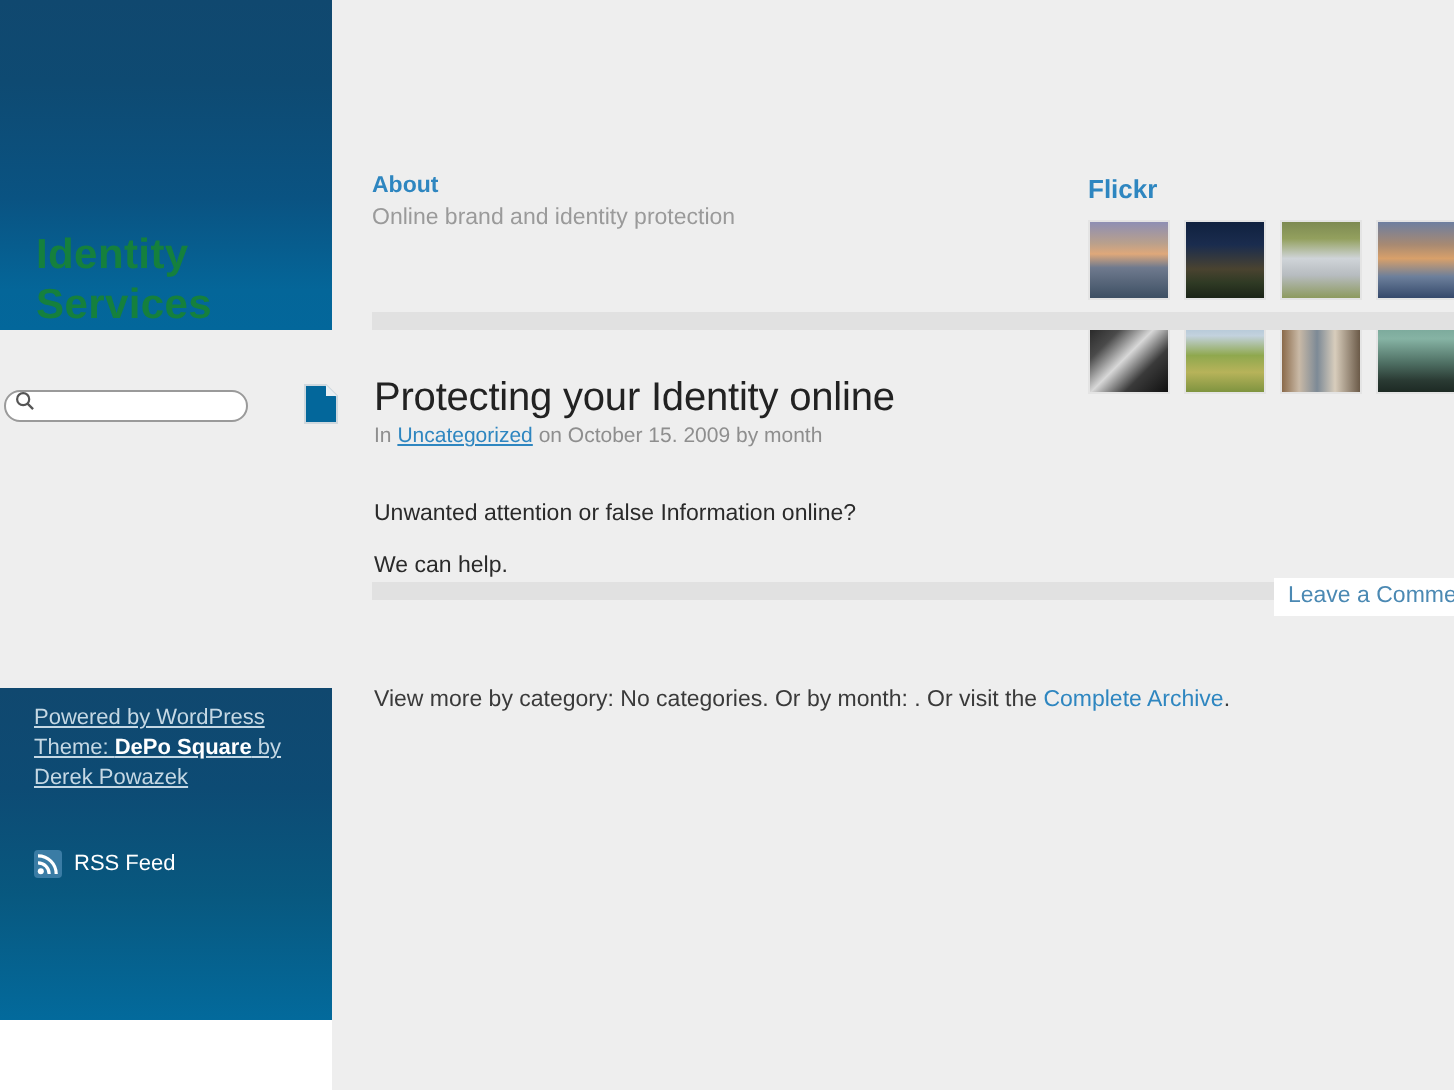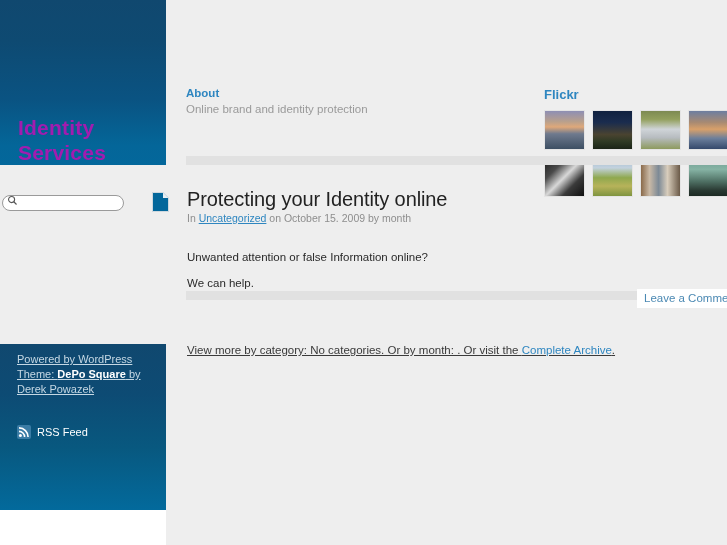--- a/index.html
+++ b/index.html
@@ -53,21 +53,21 @@
     left: 0;
     top: 510px;
     width: 166px;
     height: 35px;
     background: #ffffff;
   }
   #site-title {
     position: absolute;
     left: 18px;
     top: 103px;
-    color: #a21caf;
+    color: #15803d;
     font-size: 21px;
     line-height: 25px;
     letter-spacing: 0.2px;
     margin-top: 12px;
   }
   #site-title .l2 { display: block; }
 
   
   #search-wrap {
     position: absolute;
@@ -260,21 +260,20 @@
     text-decoration: none;
     white-space: nowrap;
   }
 
   #archive-line {
     position: absolute;
     left: 21px;
     top: 344px;
     font-size: 11.5px;
     color: #3a3a3a;
-    text-decoration: underline;
   }
   #archive-line a {
     color: #2e86c0;
     text-decoration: none;
   }
 </style>
 </head>
 <body>
 
 <div id="sidebar">

